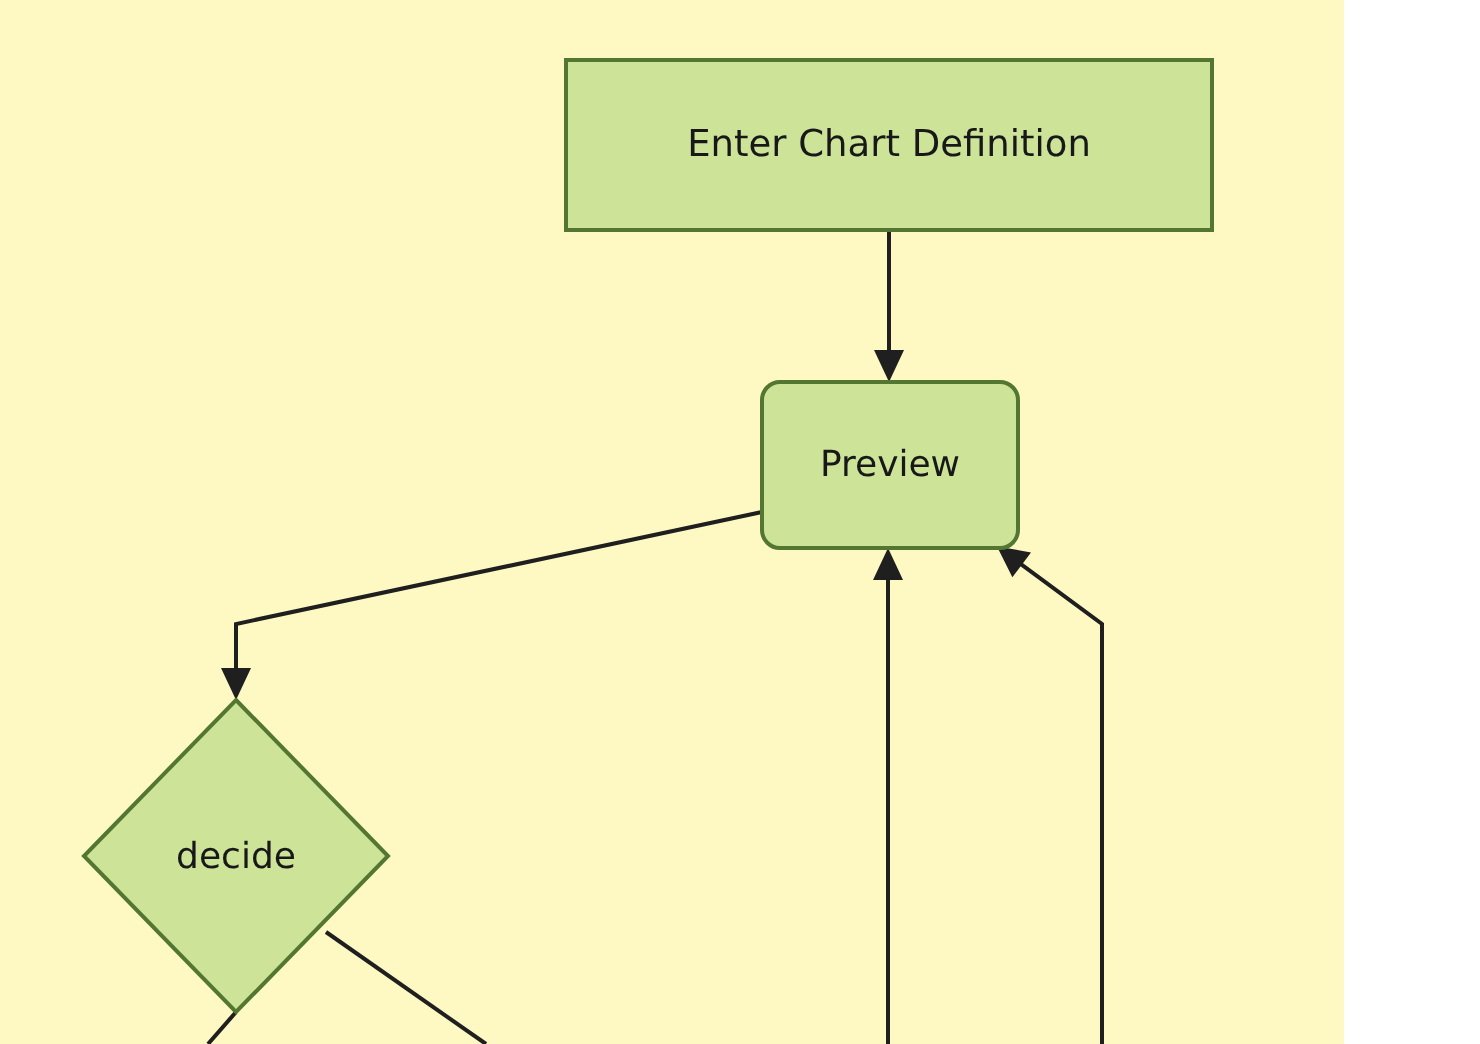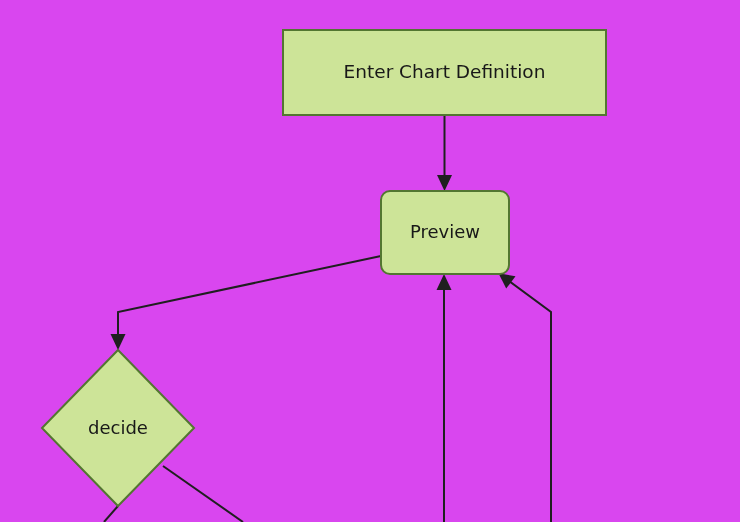--- a/index.html
+++ b/index.html
@@ -8,23 +8,23 @@
     background: #ffffff;
   }
   body {
     width: 740px;
     height: 522px;
     overflow: hidden;
     font-family: "DejaVu Sans", sans-serif;
   }
   #flowchart-canvas {
     position: relative;
-    width: 740px;
+    width: 672px;
     height: 522px;
-    background: #d946ef;
+    background: #fef9c3;
   }
   #flowchart-svg {
     position: absolute;
     top: 0;
     left: 0;
     width: 740px;
     height: 522px;
     display: block;
   }
   .node-label {

